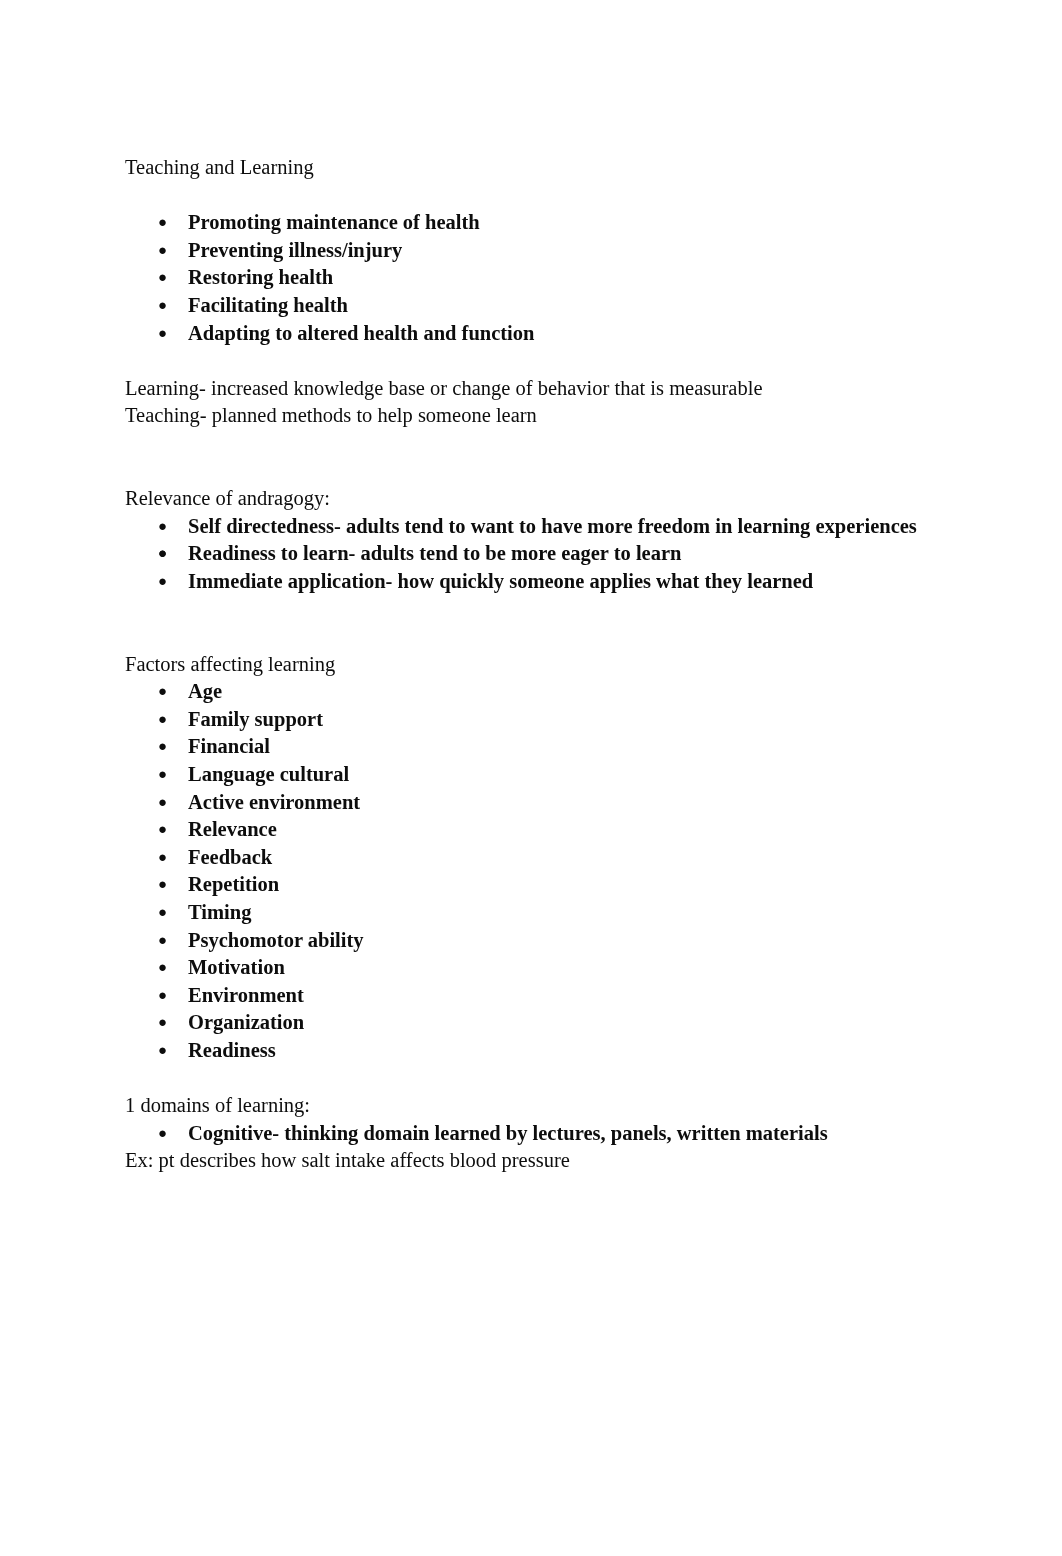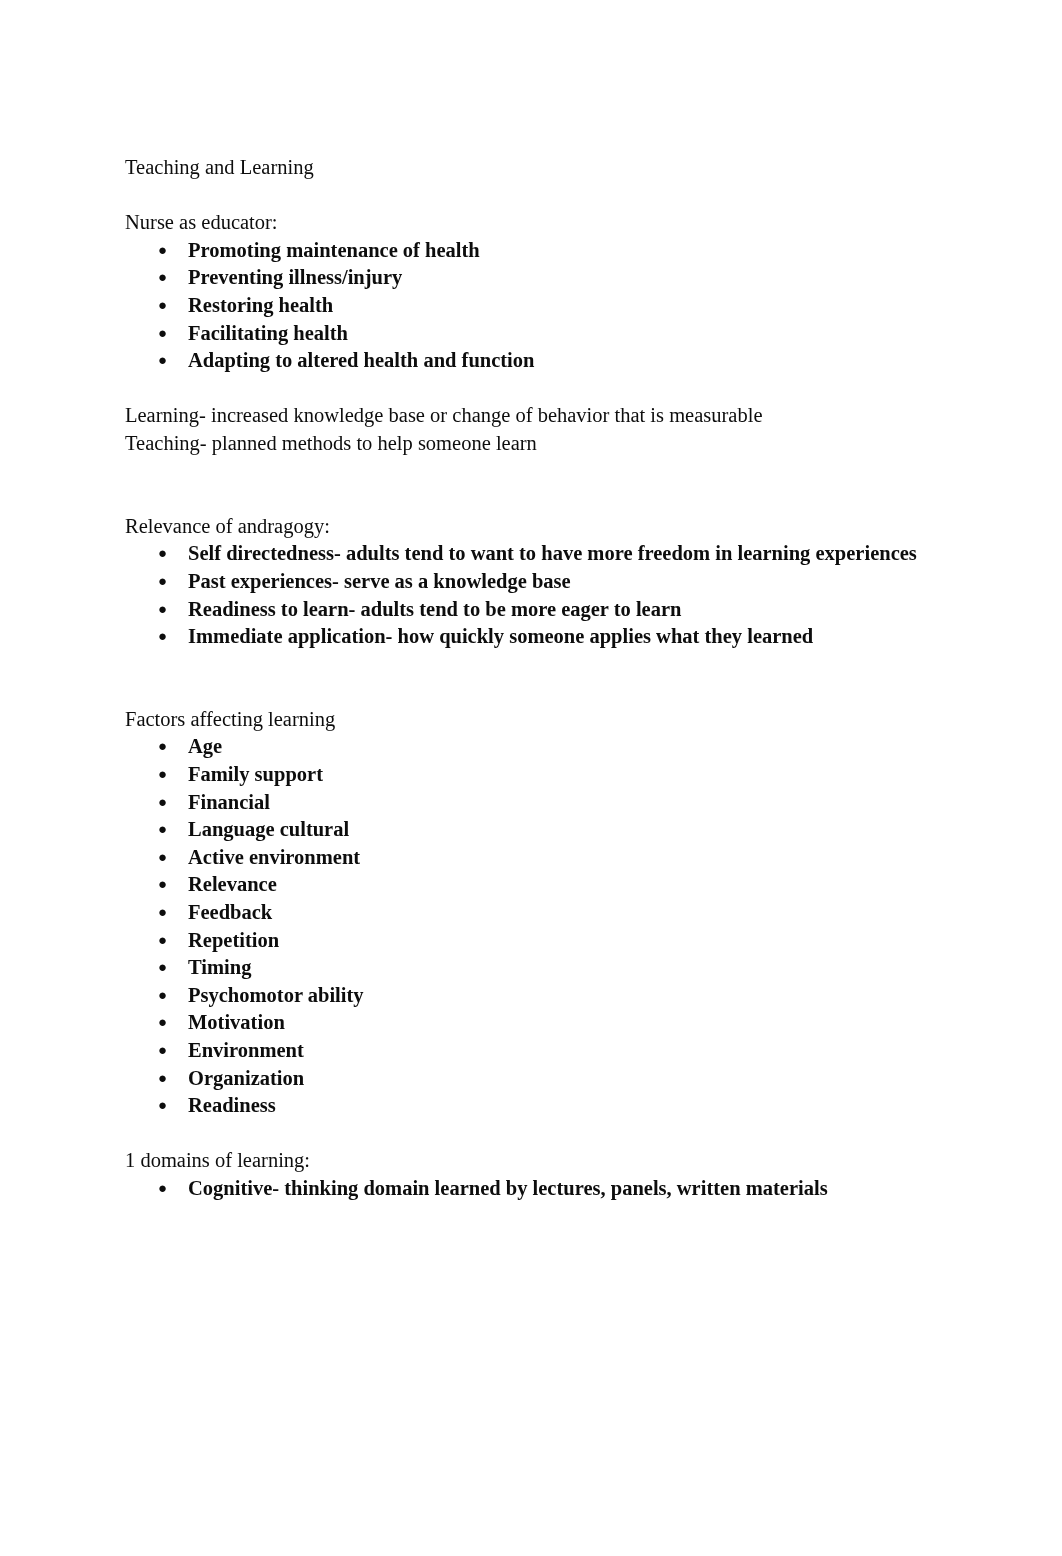--- a/index.html
+++ b/index.html
@@ -62,37 +62,36 @@
     font-weight: bold;
   }
 </style>
 </head>
 <body>
 
 <div class="page">
   <div class="doc-body" id="doc-body">
       <p class="line">Teaching and Learning</p>
       <p class="blank"></p>
-      <p class="line">Nurse as educator:</p>
       <ul class="bullets">
         <li><span class="bullet-glyph">●</span><span class="bullet-text">Promoting maintenance of health</span></li>
         <li><span class="bullet-glyph">●</span><span class="bullet-text">Preventing illness/injury</span></li>
         <li><span class="bullet-glyph">●</span><span class="bullet-text">Restoring health</span></li>
         <li><span class="bullet-glyph">●</span><span class="bullet-text">Facilitating health</span></li>
         <li><span class="bullet-glyph">●</span><span class="bullet-text">Adapting to altered health and function</span></li>
       </ul>
       <p class="blank"></p>
       <p class="line">Learning- increased knowledge base or change of behavior that is measurable</p>
       <p class="line">Teaching- planned methods to help someone learn</p>
       <p class="blank"></p>
       <p class="blank"></p>
       <p class="line">Relevance of andragogy:</p>
       <ul class="bullets">
         <li><span class="bullet-glyph">●</span><span class="bullet-text">Self directedness- adults tend to want to have more freedom in learning experiences</span></li>
-        <li><span class="bullet-glyph">●</span><span class="bullet-text">Past experiences- serve as a knowledge base</span></li>
+        <li><span class="bullet-glyph">●</span></li>
         <li><span class="bullet-glyph">●</span><span class="bullet-text">Readiness to learn- adults tend to be more eager to learn</span></li>
         <li><span class="bullet-glyph">●</span><span class="bullet-text">Immediate application- how quickly someone applies what they learned</span></li>
       </ul>
       <p class="blank"></p>
       <p class="blank"></p>
       <p class="line">Factors affecting learning</p>
       <ul class="bullets">
         <li><span class="bullet-glyph">●</span><span class="bullet-text">Age</span></li>
         <li><span class="bullet-glyph">●</span><span class="bullet-text">Family support</span></li>
         <li><span class="bullet-glyph">●</span><span class="bullet-text">Financial</span></li>
@@ -106,14 +105,15 @@
         <li><span class="bullet-glyph">●</span><span class="bullet-text">Motivation</span></li>
         <li><span class="bullet-glyph">●</span><span class="bullet-text">Environment</span></li>
         <li><span class="bullet-glyph">●</span><span class="bullet-text">Organization</span></li>
         <li><span class="bullet-glyph">●</span><span class="bullet-text">Readiness</span></li>
       </ul>
       <p class="blank"></p>
       <p class="line">1 domains of learning:</p>
       <ul class="bullets">
         <li><span class="bullet-glyph">●</span><span class="bullet-text">Cognitive- thinking domain learned by lectures, panels, written materials</span></li>
       </ul>
+      <p class="line">Ex: pt describes how salt intake affects blood pressure</p>
     </div>
 </div>
 
 </body></html>

